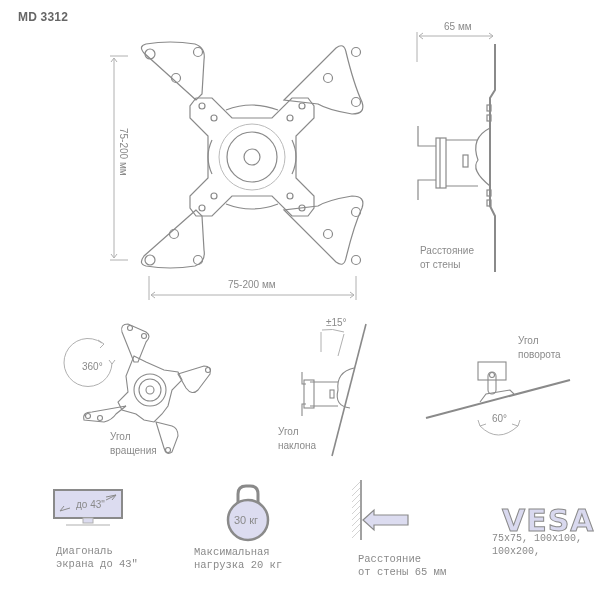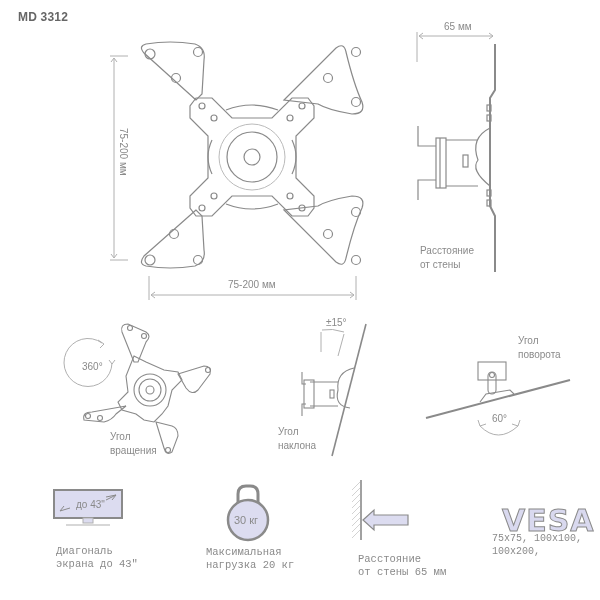--- a/index.html
+++ b/index.html
@@ -177,21 +177,21 @@
 <div class="abs lbl2" style="left:56px;top:545px">
   <div>Диагональ</div>
   <div>экрана до 43"</div>
 </div>
 
 <svg class="abs" style="left:220px;top:484px" width="60" height="60" viewBox="0 0 60 60">
   <path d="M18 20 L18 10 Q18 2 26 2 L30 2 Q38 2 38 10 L38 20" fill="none" stroke="#8a8a8a" stroke-width="3"></path>
   <circle cx="28" cy="36" r="20" fill="#dcdcf0" stroke="#8a8a8a" stroke-width="2.5"></circle>
   <text x="14" y="40" font-size="11">30 кг</text>
 </svg>
-<div class="abs lbl2" style="left:206px;top:546px">
+<div class="abs lbl2" style="left:194px;top:546px">
   <div>Максимальная</div>
   <div>нагрузка 20 кг</div>
 </div>
 
 <svg class="abs" style="left:350px;top:480px" width="70" height="60" viewBox="0 0 70 60">
   <g stroke="#c8c8c8" stroke-width="0.8">
     <line x1="2" y1="10" x2="10" y2="2"></line>
       <line x1="2" y1="16" x2="10" y2="8"></line>
       <line x1="2" y1="22" x2="10" y2="14"></line>
     <line x1="2" y1="28" x2="10" y2="20"></line>

